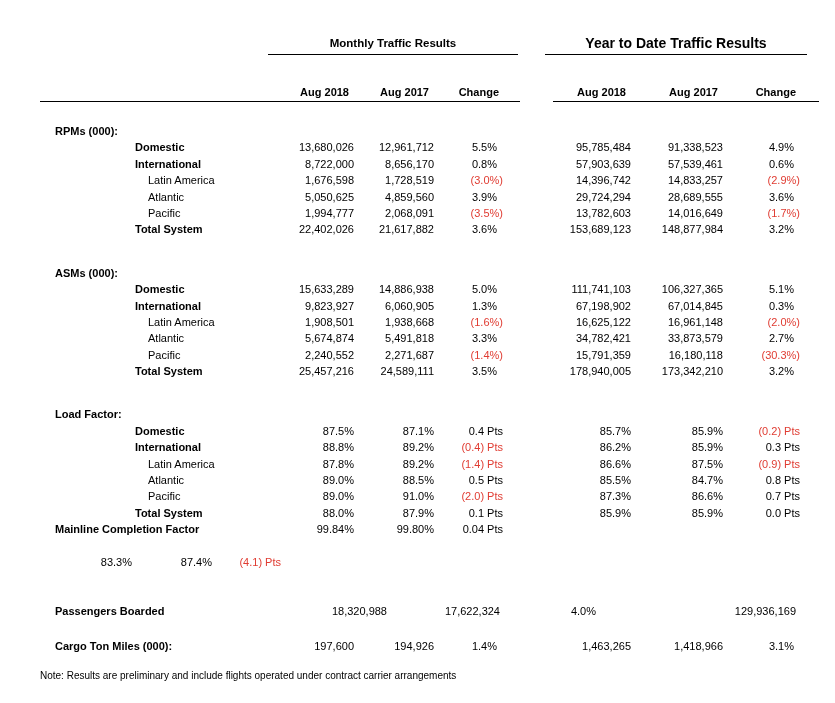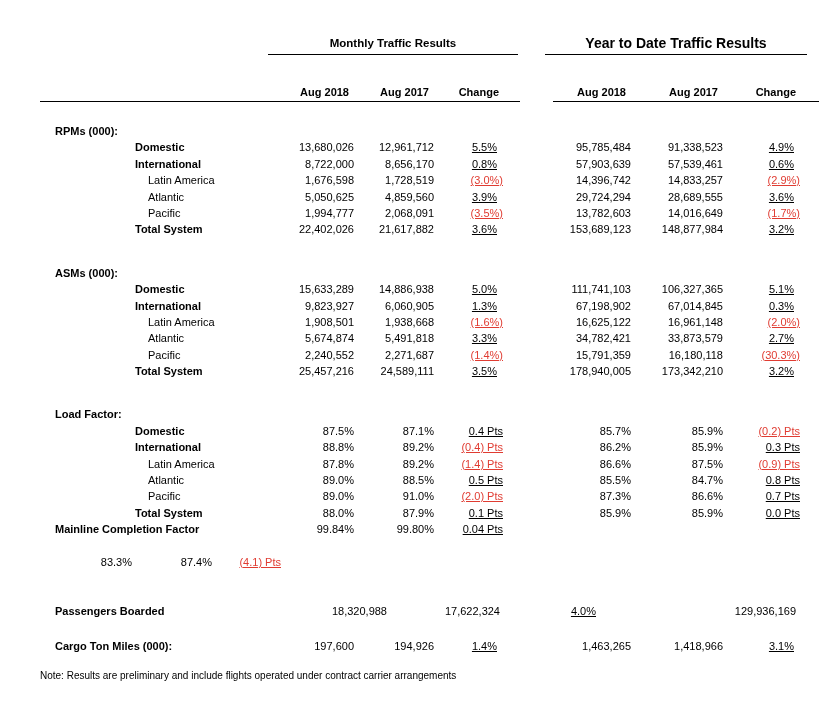--- a/index.html
+++ b/index.html
@@ -6,21 +6,21 @@
   body{width:835px;height:703px;overflow:hidden;color:#000;
        font-family:"Liberation Sans", sans-serif;-webkit-font-smoothing:antialiased;}
   .sheet{position:relative;padding:36px 0 0 40px;font-size:11px;}
   .row{display:flex;align-items:baseline;height:16.4px;line-height:16.4px;}
   .cell{flex:0 0 auto;box-sizing:border-box;white-space:nowrap;}
   .label{width:222px;}
   .m1{width:92px}.m2{width:80px}.m3{width:70px}
   .gapc{width:49px}
   .y1{width:78px}.y2{width:92px}.y3{width:78px}
   .num{text-align:right;}
-  .chg{padding-right:7px;text-decoration:underline;}
+  .chg{padding-right:7px;}
   .chg.ext{padding-right:1px;}
   .neg{color:var(--neg,#e03c32);}
   .b{font-weight:700;}
   .sec-title{font-weight:700;padding-left:15px;}
   .lvl1{padding-left:95px;font-weight:700;}
   .lvl2{padding-left:108px;}
   .pl15{padding-left:15px;}
   
   .titles{height:18px;align-items:center;}
   .t-spacer{width:228px;}

